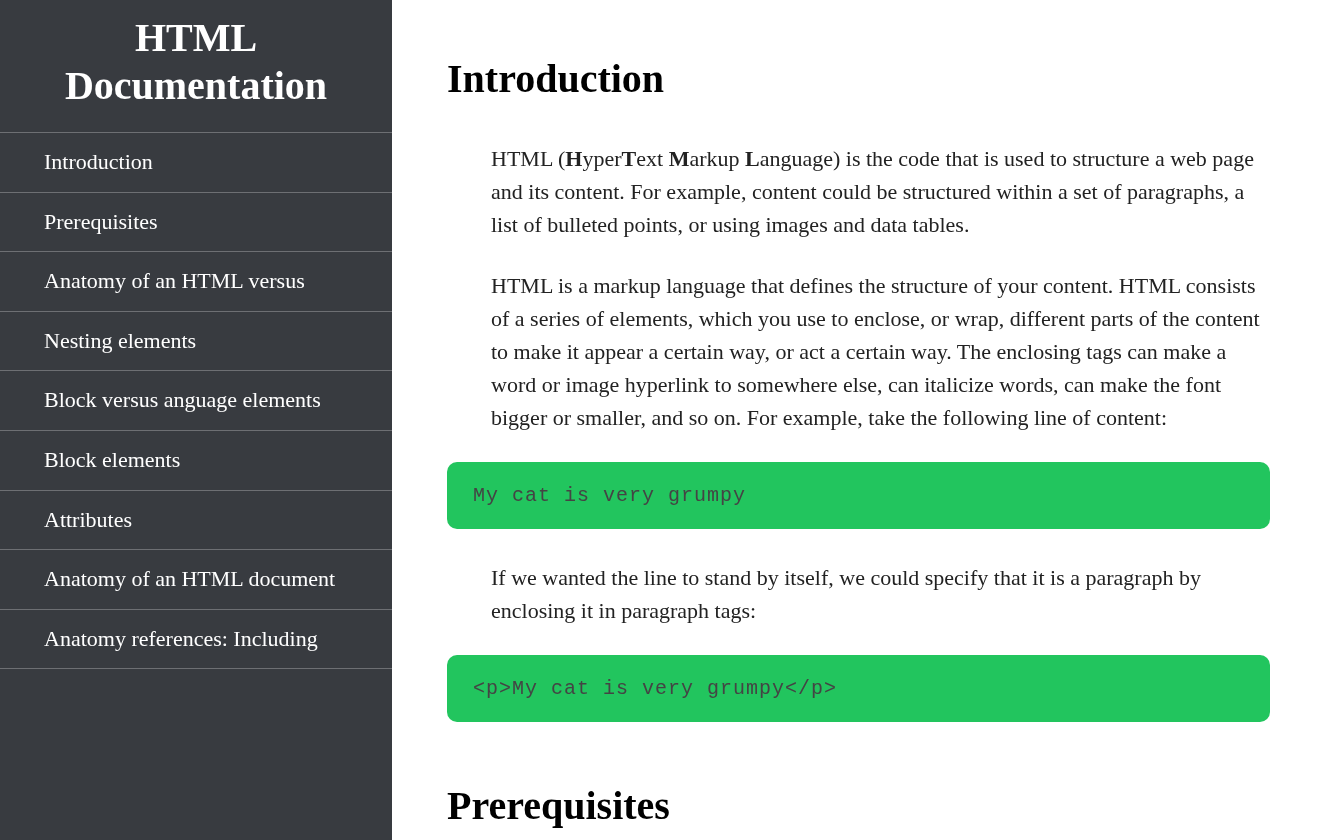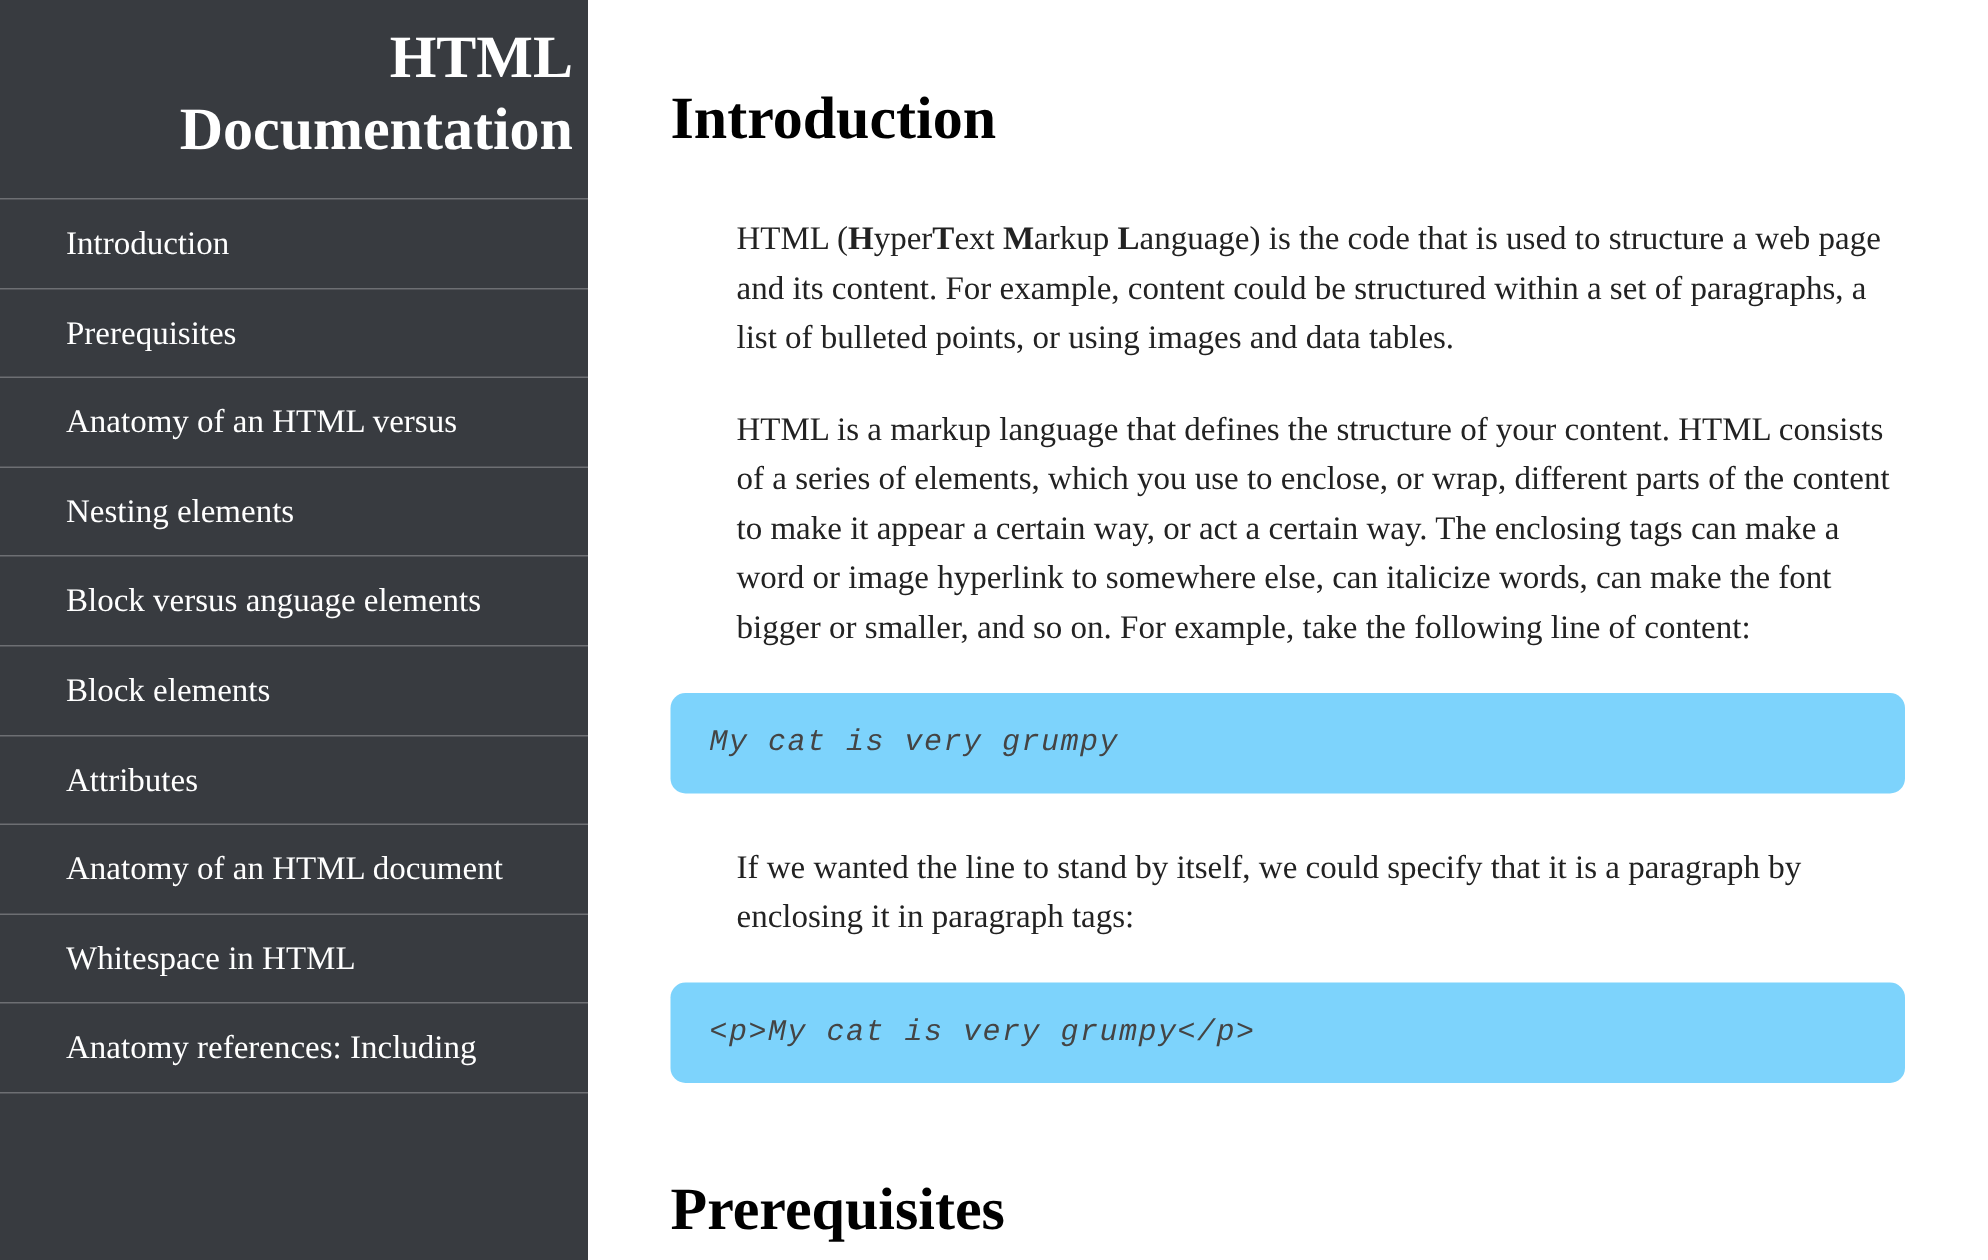--- a/index.html
+++ b/index.html
@@ -15,21 +15,21 @@
       width: 392px;
       background: #383b40;
       color: #fff;
       height: 100vh;
       overflow-y: auto;
       flex-shrink: 0;
     }
     nav h1 {
       font-size: 40px;
       font-weight: bold;
-      text-align: right;
+      text-align: center;
       padding: 14px 10px 22px 10px;
       line-height: 1.2;
       border-bottom: 1px solid #6d6f73;
       color: #fff;
     }
     nav ul { list-style: none; }
     nav li {
       border-bottom: 1px solid #6d6f73;
     }
     nav li a {
@@ -53,29 +53,28 @@
       color: #000;
     }
     section p {
       font-size: 22px;
       line-height: 1.5;
       margin-bottom: 28px;
       color: #222;
       margin-left: 44px;
     }
     section pre {
-      background: #7dd3fc;
+      background: #22c55e;
       border-radius: 10px;
       padding: 22px 26px;
       font-family: 'Courier New', Courier, monospace;
       font-size: 20px;
       color: #444;
       margin-bottom: 32px;
       overflow-x: auto;
-      font-style: italic;
     }
     section pre code {
       font-family: 'Courier New', Courier, monospace;
       letter-spacing: 1px;
     }
     section { margin-bottom: 60px; }
     section:last-child header { margin-bottom: 0; }
     .bold-letter { font-weight: bold; }
   </style>
 </head>
@@ -102,23 +101,20 @@
     <li>
         <a>Block elements</a>
       </li>
     <li>
         <a>Attributes</a>
       </li>
     <li>
         <a>Anatomy of an HTML document</a>
       </li>
     <li>
-        <a>Whitespace in HTML</a>
-      </li>
-    <li>
         <a>Anatomy references: Including</a>
       </li>
   </ul>
 </nav>
 
 <main>
   <section>
     <header>Introduction</header>
     <p><span>HTML (</span><span class="bold-letter">H</span><span>yper</span><span class="bold-letter">T</span><span>ext </span><span class="bold-letter">M</span><span>arkup </span><span class="bold-letter">L</span><span>anguage) is the code that is used to structure a web page and its content. For example, content could be structured within a set of paragraphs, a list of bulleted points, or using images and data tables.</span></p>
     <p>HTML is a markup language that defines the structure of your content. HTML consists of a series of elements, which you use to enclose, or wrap, different parts of the content to make it appear a certain way, or act a certain way. The enclosing tags can make a word or image hyperlink to somewhere else, can italicize words, can make the font bigger or smaller, and so on. For example, take the following line of content:</p>

